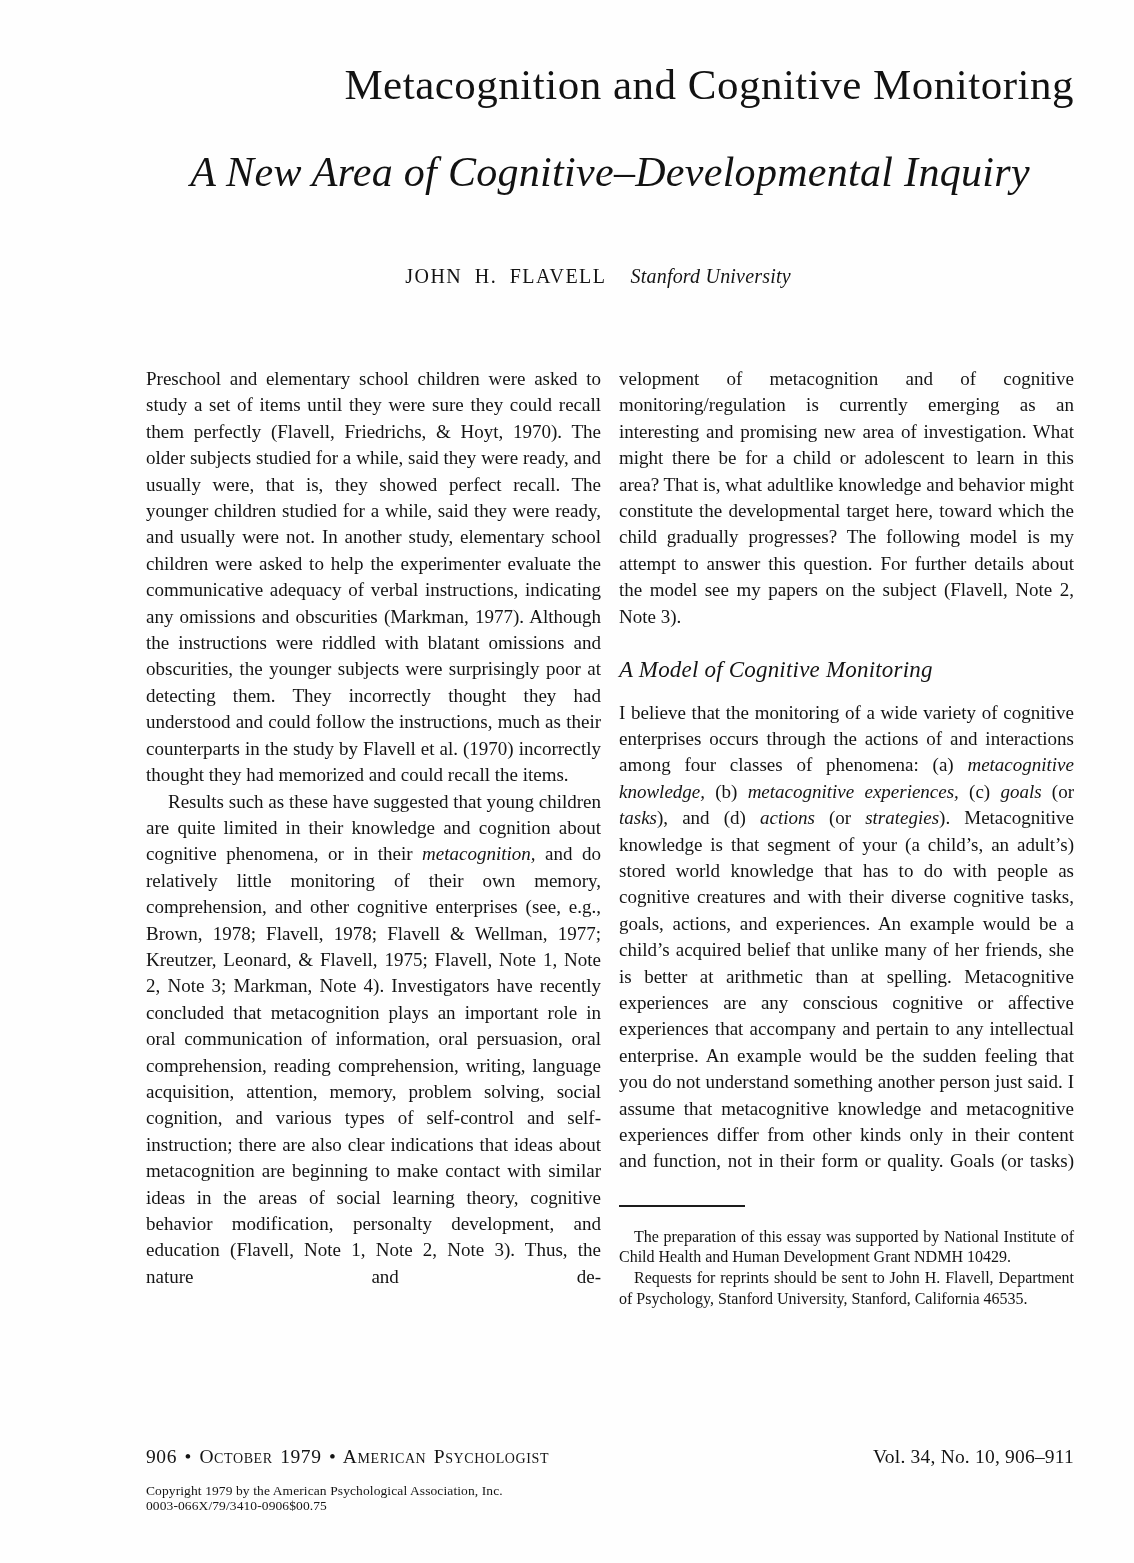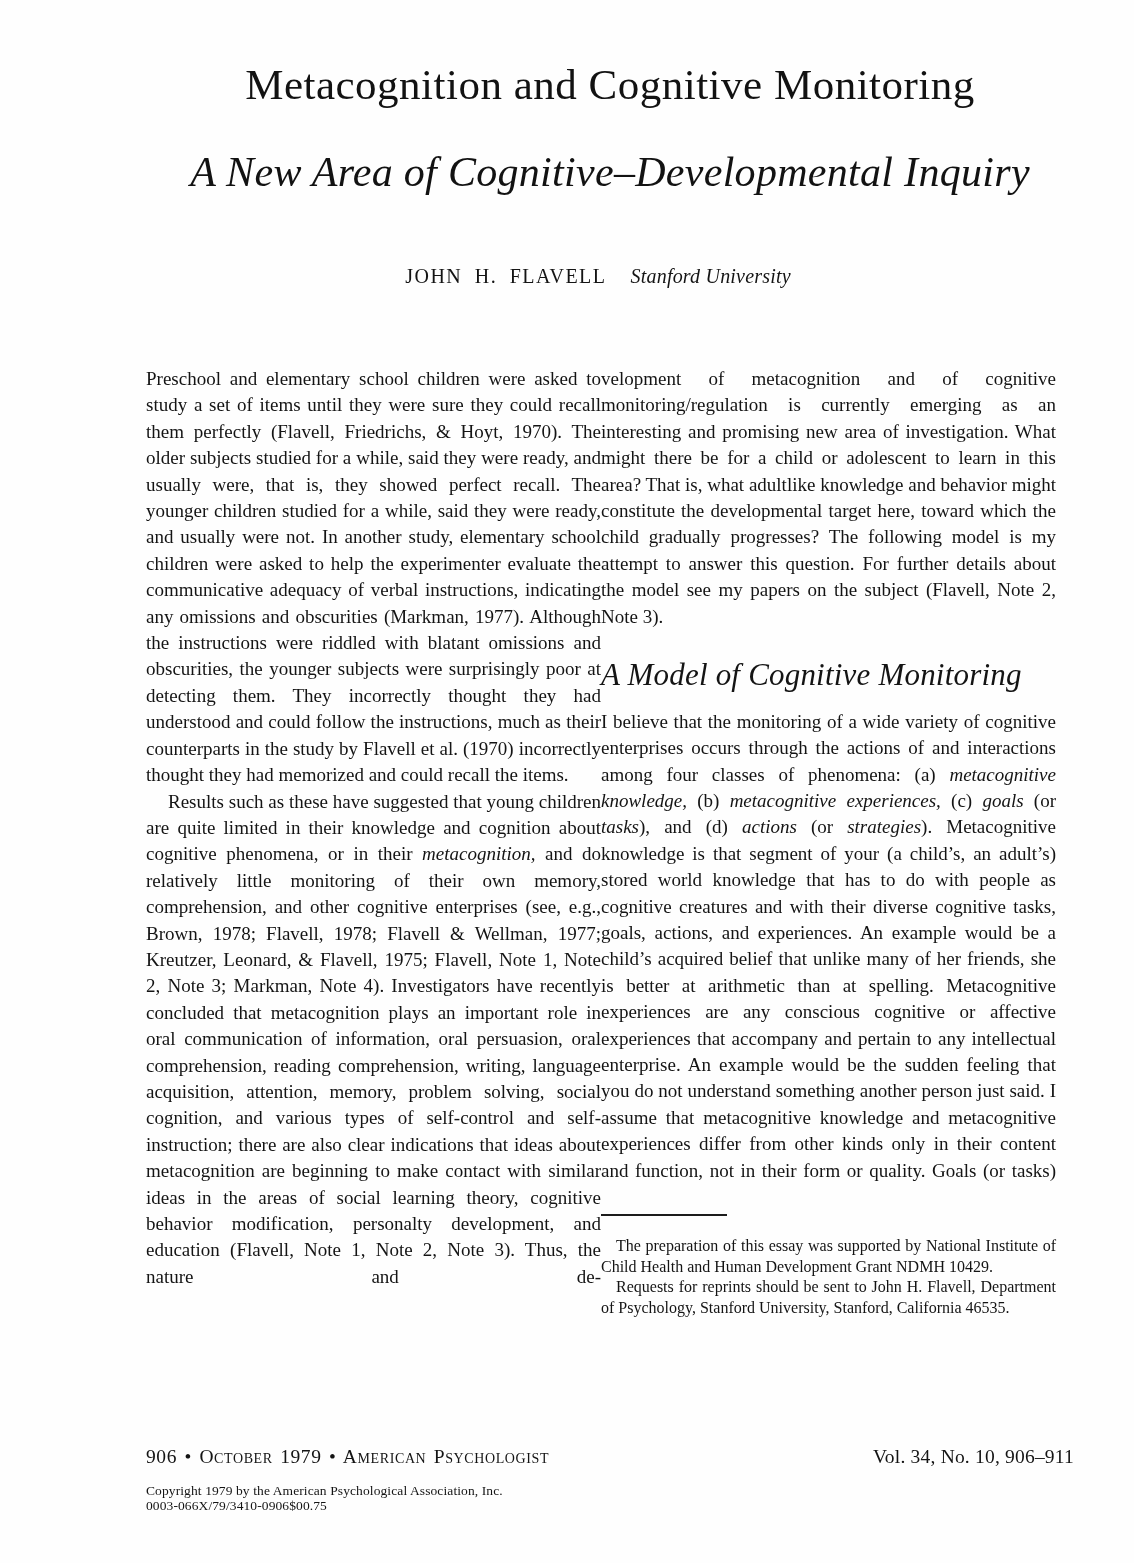--- a/index.html
+++ b/index.html
@@ -16,21 +16,21 @@
     overflow: hidden;
   }
   .page { position: absolute; inset: 0; background: #fefefe; }
 
   .title {
     position: absolute;
     top: 60px;
     left: 146px;
     width: 928px;
     margin: 0;
-    text-align: center;
+    text-align: right;
     font-size: 43px;
     font-weight: 400;
     letter-spacing: 0.5px;
     color: #121212;
   }
   .subtitle {
     position: absolute;
     top: 148px;
     left: 146px;
     width: 928px;
@@ -52,34 +52,35 @@
   }
   .author-name { letter-spacing: 1.5px; word-spacing: 6px; }
   .affiliation { font-style: italic; margin-left: 24px; letter-spacing: 0.2px; }
 
   .columns {
     position: absolute;
     top: 366px;
     left: 146px;
     width: 928px;
     display: flex;
+    gap: 18px;
   }
   .col {
     width: 455px;
     font-size: 19px;
     line-height: 26.4px;
     text-align: justify;
   }
   .col p.para { margin: 0; }
   .col p.para.indent { text-indent: 22px; }
   .col p.para.justify-last { text-align-last: justify; }
 
   .section-heading {
     margin: 27px 0 16px 0;
-    font-size: 31px;
+    font-size: 23px;
     font-style: italic;
     font-weight: 400;
     text-align: left;
     line-height: 1.15;
     letter-spacing: 0.2px;
   }
 
   .footnote {
     margin-top: 30px;
     font-size: 16px;

